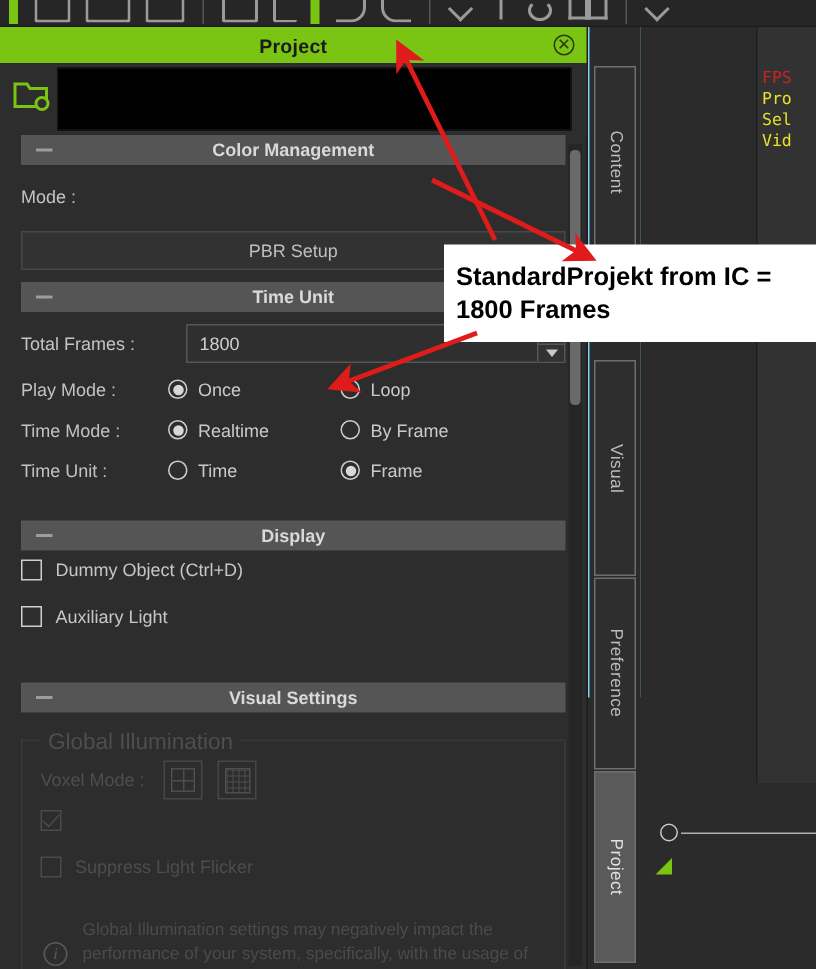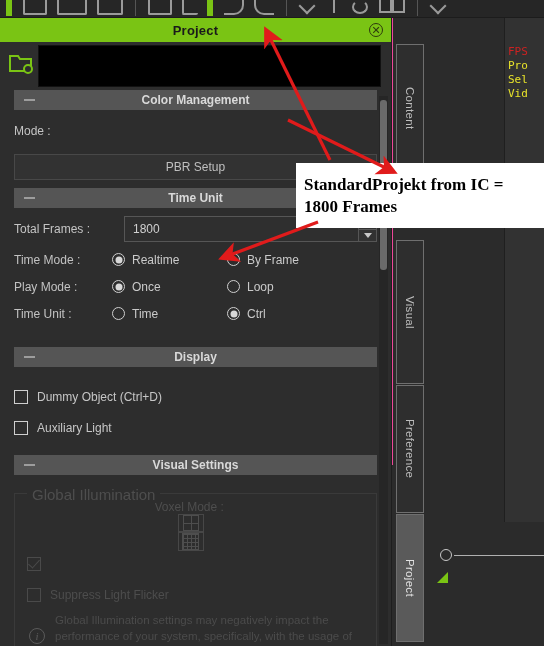--- a/index.html
+++ b/index.html
@@ -2,21 +2,21 @@
 <html><head>
 <meta charset="utf-8">
 <style>
   * { box-sizing: border-box; margin: 0; padding: 0; }
   html, body {
     width: 544px; height: 646px;
     background: #2b2b2b;
     font-family: "Liberation Sans", sans-serif;
     overflow: hidden;
   }
-  #root { position: relative; width: 544px; height: 465px; background: #ec4899; }
+  #root { position: relative; width: 544px; height: 465px; background: #7dd3fc; }
 
   
   .toolbar {
     position: absolute; left: 0; top: 0; width: 544px; height: 18px;
     background: #262626; border-bottom: 1px solid #1c1c1c;
   }
   .tb-row { display: flex; align-items: flex-start; height: 18px; padding-left: 2px; }
   .tb-green { width: 6px; height: 16px; background: #7ac414; margin: 0 6px 0 4px; flex: none; }
   .tb-ico {
     width: 24px; height: 15px; margin: 0 5px; flex: none;
@@ -138,21 +138,21 @@
     width: 13px; height: 13px; border-radius: 50%; border: 1.4px solid #cfcfcf;
     flex: none; margin-right: 7px; position: relative; background: transparent;
   }
   .radio.on::after {
     content: ""; position: absolute; left: 50%; top: 50%;
     width: 7px; height: 7px; background: #d8d8d8; border-radius: 50%;
     transform: translate(-50%, -50%);
   }
   .radio-item .rl { font-size: 12px; color: #cacaca; }
 
-  .chk-row { display: flex; align-items: flex-end; height: 31px; cursor: pointer; }
+  .chk-row { display: flex; align-items: flex-start; height: 31px; cursor: pointer; }
   .chkbox {
     width: 14px; height: 14px; border: 1.4px solid #cfcfcf; flex: none;
     margin-right: 9px; position: relative; background: transparent;
   }
   .chkbox.on::after {
     content: ""; position: absolute; left: 3px; top: -1px;
     width: 5px; height: 10px; border: solid #cfcfcf;
     border-width: 0 1.6px 1.6px 0; transform: rotate(42deg);
   }
   .chk-row .cl { font-size: 12px; color: #c6c6c6; }
@@ -163,21 +163,21 @@
     padding: 6px 12px 8px; opacity: 1;
   }
   .group-title {
     position: absolute; left: 12px; top: -8px; background: #2d2d2d;
     padding: 0 5px; font-size: 15px; color: #4e4e4e;
   }
   .dim .lab, .dim .cl, .dim .rl { color: #4d4d4d; }
   .dim .chkbox { border-color: #4a4a4a; }
   .dim .chkbox.on::after { border-color: #4a4a4a; }
 
-  .voxel-row { display: flex; align-items: center; height: 40px; flex-direction: column; }
+  .voxel-row { display: flex; align-items: center; height: 40px; }
   .voxel-row .lab { font-size: 12px; color: #4e4e4e; width: 82px; flex: none; }
   .vx-btn {
     width: 26px; height: 26px; border: 1px solid #474747; margin-right: 10px;
     display: flex; align-items: center; justify-content: center; cursor: pointer;
   }
   .grid2 { width: 16px; height: 16px; border: 1.3px solid #4e4e4e; position: relative; }
   .grid2::before { content:""; position:absolute; left:50%; top:0; width:1.3px; height:100%; background:#4e4e4e;}
   .grid2::after { content:""; position:absolute; top:50%; left:0; height:1.3px; width:100%; background:#4e4e4e;}
   .grid4 {
     width: 17px; height: 17px; border: 1.3px solid #4e4e4e;
@@ -250,21 +250,21 @@
     border-left: 11px solid transparent; border-bottom: 11px solid #7ac414;
   }
 
   
   .callout {
     position: absolute; left: 296px; top: 163px; width: 248px; height: 65px;
     background: #ffffff; display: flex; align-items: center; padding: 0 8px;
     z-index: 40;
   }
   .callout .ct {
-    font-family: Liberation Serif, serif; font-size: 17px; font-weight: bold;
+    font-family: Liberation Sans, sans-serif; font-size: 17px; font-weight: bold;
     color: #000; line-height: 22px;
   }
   .arrows { position: absolute; left: 0; top: 0; width: 544px; height: 646px; pointer-events: none; z-index: 45; }
 </style>
 </head>
 <body>
 
 <div id="root">
 
   <div class="toolbar">
@@ -333,52 +333,52 @@
               <div class="ar-up"></div>
             </div>
             <div class="spin-b">
               <div class="ar-dn"></div>
             </div>
           </div>
         </div>
       </div>
 
       <div class="opt-row">
+        <div class="lab">Play Mode :</div>
+        <div class="radio-item">
+          <span class="radio on"></span>
+          <span class="rl">Once</span>
+        </div>
+        <div class="radio-item">
+          <span class="radio"></span>
+          <span class="rl">Loop</span>
+        </div>
+      </div>
+
+      <div class="opt-row">
         <div class="lab">Time Mode :</div>
         <div class="radio-item">
           <span class="radio on"></span>
           <span class="rl">Realtime</span>
         </div>
         <div class="radio-item">
           <span class="radio"></span>
           <span class="rl">By Frame</span>
         </div>
       </div>
 
       <div class="opt-row">
-        <div class="lab">Play Mode :</div>
-        <div class="radio-item">
-          <span class="radio on"></span>
-          <span class="rl">Once</span>
-        </div>
-        <div class="radio-item">
-          <span class="radio"></span>
-          <span class="rl">Loop</span>
-        </div>
-      </div>
-
-      <div class="opt-row">
         <div class="lab">Time Unit :</div>
         <div class="radio-item">
           <span class="radio"></span>
           <span class="rl">Time</span>
         </div>
         <div class="radio-item">
           <span class="radio on"></span>
-          <span class="rl">Ctrl</span>
+          <span class="rl">Frame</span>
         </div>
       </div>
 
       <div class="sec-head" style="margin-top:20px">
         <div class="minus"></div>
         <div class="lbl">Display</div>
       </div>
 
       <div class="chk-row" style="margin-top:6px">
         <span class="chkbox"></span>

